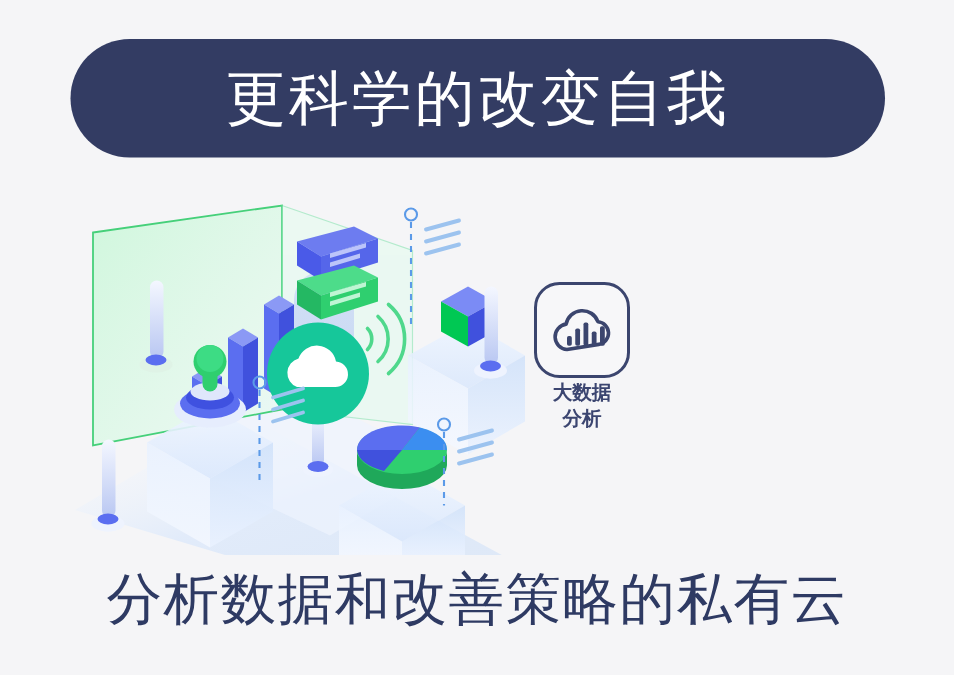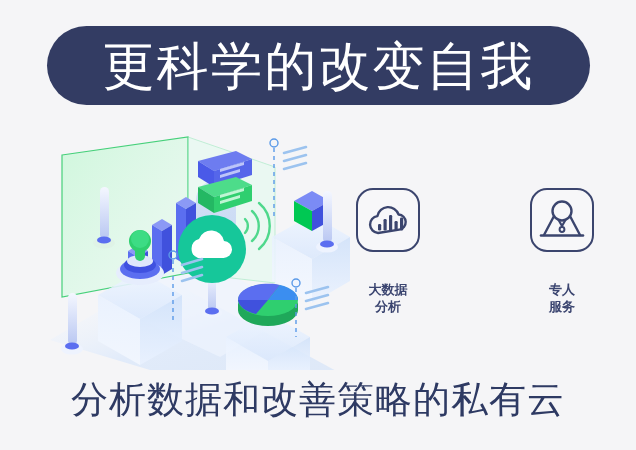--- a/index.html
+++ b/index.html
@@ -12,42 +12,42 @@
   }
   #poster{position:relative;width:636px;height:450px;overflow:hidden;background:#f5f5f7;}
 
   
   #header-banner{
     position:absolute;left:47px;top:26px;width:543px;height:79px;
     background:#333c63;border-radius:40px;
     display:flex;align-items:center;justify-content:center;
   }
   #header-title{
-    color:#ffffff;font-size:52px;line-height:1;letter-spacing:2px;
+    color:#ffffff;font-size:40px;line-height:1;letter-spacing:2px;
     font-weight:500;white-space:nowrap;
-    font-family:Liberation Sans, sans-serif;
+    font-family:Liberation Serif, serif;
   }
 
   
   #illustration{position:absolute;left:40px;top:125px;width:310px;height:245px;}
   #illustration svg{display:block;}
 
   
   #features{
     position:absolute;left:352px;top:188px;width:246px;height:145px;
     display:flex;justify-content:space-between;align-items:flex-start;
   }
   .feature{width:72px;display:flex;flex-direction:column;align-items:center;}
   .feature-icon{
     width:64px;height:64px;border:2px solid #3b456e;border-radius:17px;
     background:#f7f7f9;display:flex;align-items:center;justify-content:center;
     box-sizing:border-box;
   }
   .feature-label{
-    margin-top:29px;text-align:center;color:#3b4570;
+    margin-top:2px;text-align:center;color:#3b4570;
     font-size:13px;line-height:17px;font-weight:700;
     font-family:"DejaVu Sans","Liberation Sans",sans-serif;
     white-space:nowrap;
   }
 
   
   #tagline{
     position:absolute;left:0;top:381px;width:636px;text-align:center;
     color:#2e3a63;font-size:37px;line-height:1;letter-spacing:1px;font-weight:500;
     font-family:"DejaVu Sans","Liberation Sans",sans-serif;
@@ -267,34 +267,18 @@
           </g>
         </svg>
       </div>
       <div class="feature-label">
         <span>大数据</span><br>
         <span>分析</span>
       </div>
     </div>
 
 
-    <div class="feature">
-      <div class="feature-icon">
-        <svg width="48" height="44" viewBox="0 0 48 44">
-          <circle cx="24" cy="13" r="9.5" fill="none" stroke="#3b456e" stroke-width="2.4"></circle>
-          <path d="M15.5 19 L6 37" stroke="#3b456e" stroke-width="2.4" stroke-linecap="round" fill="none"></path>
-          <path d="M32.5 19 L42 37" stroke="#3b456e" stroke-width="2.4" stroke-linecap="round" fill="none"></path>
-          <path d="M20 21 L24 28 L28 21" fill="none" stroke="#3b456e" stroke-width="2.2" stroke-linejoin="round"></path>
-          <circle cx="24" cy="31.5" r="2.4" fill="none" stroke="#3b456e" stroke-width="2"></circle>
-          <line x1="3" y1="37.5" x2="45" y2="37.5" stroke="#3b456e" stroke-width="2.6" stroke-linecap="round"></line>
-        </svg>
-      </div>
-      <div class="feature-label">
-        <span>专人</span><br>
-        <span>服务</span>
-      </div>
-    </div>
 
   </div>
 
   <div id="tagline">分析数据和改善策略的私有云</div>
 
 </div>
 
 </body></html>

